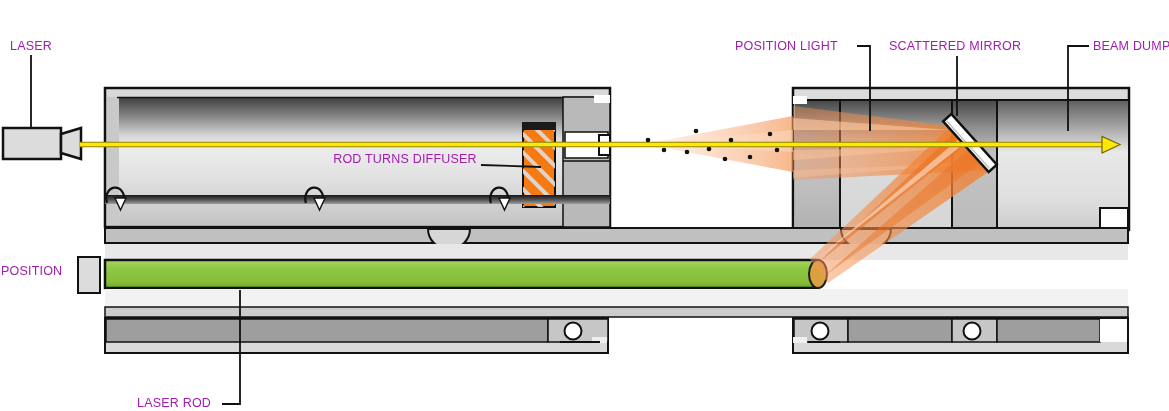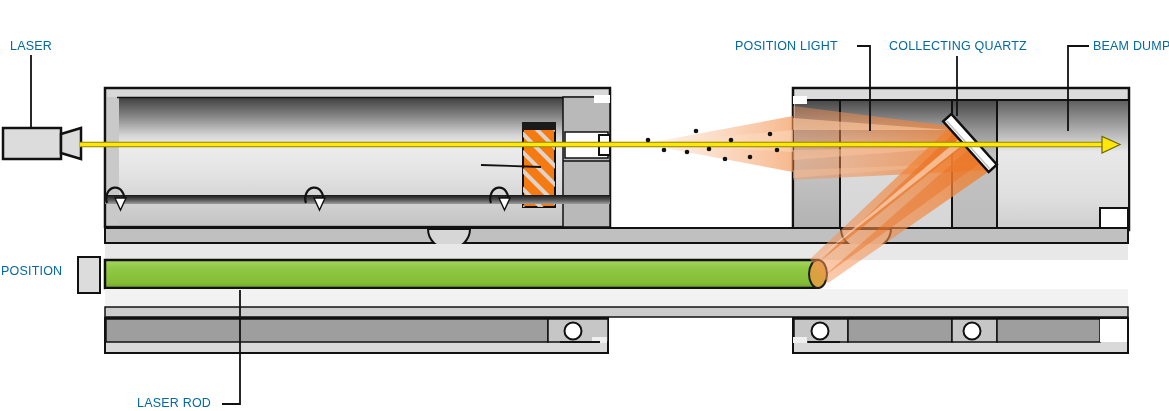--- a/index.html
+++ b/index.html
@@ -2,21 +2,21 @@
 <html><head>
 <meta charset="utf-8">
 <style>
   html,body{margin:0;padding:0;background:#ffffff;}
   #stage{
     position:relative;width:1169px;height:411px;background:#ffffff;overflow:hidden;
     font-family:"Liberation Sans", sans-serif;
   }
   #stage svg{position:absolute;left:0;top:0;}
   .lbl{
-    position:absolute;color:#0369a1;font-size:12.5px;letter-spacing:.2px;
+    position:absolute;color:#a21caf;font-size:12.5px;letter-spacing:.2px;
     line-height:14px;white-space:nowrap;
   }
   .lbl.two{white-space:normal;text-align:center;}
 </style>
 </head>
 <body>
 
 <div id="stage">
 
 <svg width="1169" height="411" viewBox="0 0 1169 411">
@@ -222,23 +222,23 @@
     <line x1="957" y1="56" x2="957" y2="116"></line>
     <polyline points="1089,46 1068,46 1068,131"></polyline>
   </g>
 </svg>
 
   <div class="lbl" style="left:10px;top:39px">LASER</div>
 
   <div class="lbl" style="left:1px;top:264px">POSITION</div>
 
   <div class="lbl two" style="left:330px;top:152px;width:150px">
-    <br>
+    <span>ROD TURNS DIFFUSER</span><br>
   </div>
 
   <div class="lbl" style="left:137px;top:396px">LASER ROD</div>
 
   <div class="lbl" style="left:735px;top:39px">POSITION LIGHT</div>
 
-  <div class="lbl" style="left:889px;top:39px">COLLECTING QUARTZ</div>
+  <div class="lbl" style="left:889px;top:39px">SCATTERED MIRROR</div>
 
   <div class="lbl" style="left:1093px;top:39px">BEAM DUMP</div>
 </div>
 
 </body></html>

